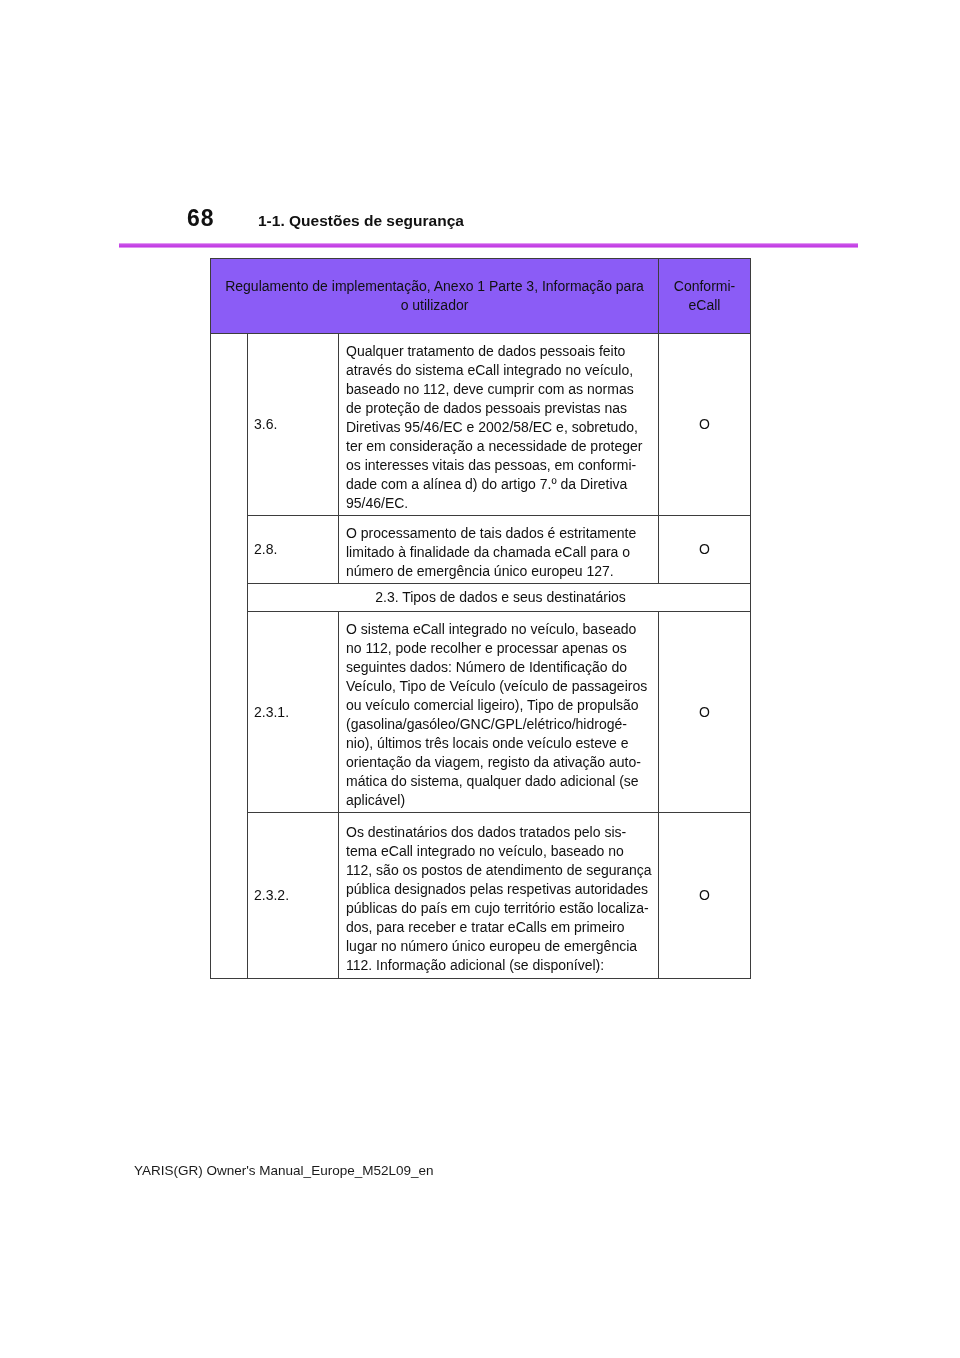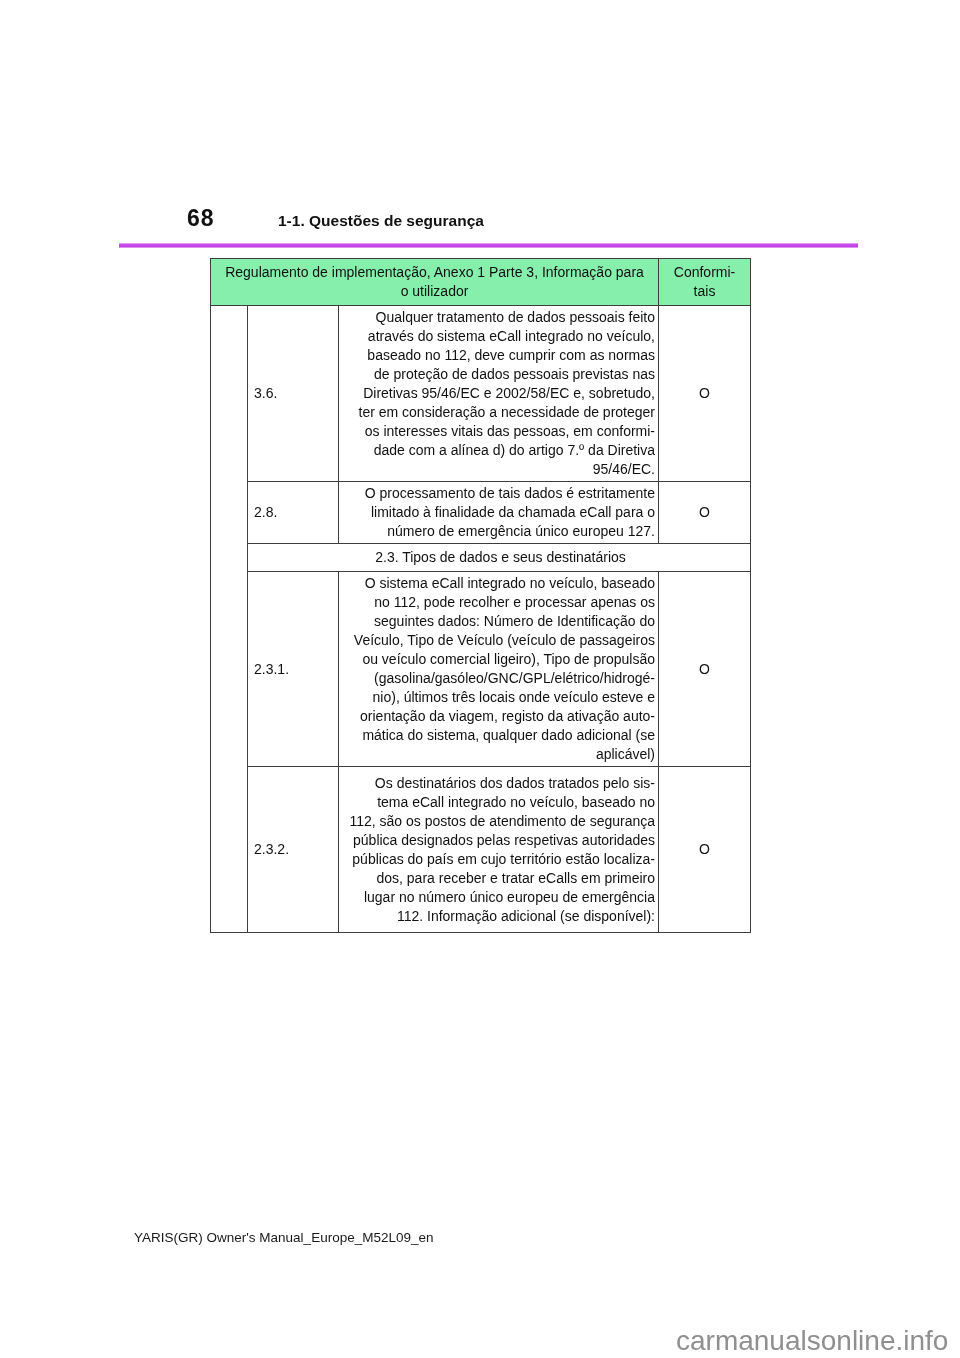--- a/index.html
+++ b/index.html
@@ -25,21 +25,20 @@
     letter-spacing: 1px;
     color: #111111;
   }
   .section-title {
     position: absolute;
     left: 258px;
     top: 212px;
     font-size: 15.5px;
     font-weight: bold;
     color: #111111;
-    margin-left: 20px;
   }
   .accent-line {
     position: absolute;
     left: 119px;
     top: 243px;
     width: 739px;
     height: 5px;
     background: linear-gradient(to bottom, #edbbf7 0%, #c94fe8 30%, #c23fe4 70%, #edbbf7 100%);
   }
   table.reg-table {
@@ -52,48 +51,47 @@
   }
   table.reg-table td {
     border: 1px solid #3d3d3d;
     font-size: 14px;
     line-height: 19px;
     vertical-align: middle;
     color: #111111;
     overflow: hidden;
   }
   td.th {
-    background: #86efac;
+    background: #8b5cf6;
     text-align: center;
     white-space: pre-line;
-    padding: 4px 4px;
+    padding: 18px 4px;
   }
   td.num {
     padding: 2px 2px 2px 6px;
     vertical-align: middle;
   }
   td.txt {
-    padding: 2px 3px 2px 7px;
+    padding: 8px 3px 2px 7px;
     white-space: pre-line;
-    text-align: right;
   }
   td.conf {
     text-align: center;
   }
   td.sect {
     padding: 2px 2px 2px 5px;
     text-align: center;
   }
   td.spacer {
     background: #ffffff;
   }
   .footer-doc-id {
     position: absolute;
     left: 134px;
-    top: 1230px;
+    top: 1163px;
     font-size: 13.5px;
     color: #1a1a1a;
   }
   .watermark {
     position: absolute;
     left: 676px;
     top: 1325px;
     font-size: 28px;
     color: #8f8f8f;
   }
@@ -114,21 +112,21 @@
       <col style="width:37px">
       <col style="width:91px">
       <col style="width:320px">
       <col style="width:92px">
     </colgroup>
     <tbody>
       <tr style="height:45px">
         <td colspan="3" class="th">Regulamento de implementação, Anexo 1 Parte 3, Informação para
 o utilizador</td>
         <td class="th">Conformi-
-tais</td>
+eCall</td>
       </tr>
 
       <tr style="height:172px">
         <td rowspan="5" class="spacer"></td>
         <td class="num">3.6.</td>
         <td class="txt">Qualquer tratamento de dados pessoais feito
 através do sistema eCall integrado no veículo,
 baseado no 112, deve cumprir com as normas
 de proteção de dados pessoais previstas nas
 Diretivas 95/46/EC e 2002/58/EC e, sobretudo,
@@ -176,15 +174,14 @@
 dos, para receber e tratar eCalls em primeiro
 lugar no número único europeu de emergência
 112. Informação adicional (se disponível):</td>
         <td class="conf">O</td>
       </tr>
     </tbody>
   </table>
 
   <div class="footer-doc-id">YARIS(GR) Owner's Manual_Europe_M52L09_en</div>
 
-  <div class="watermark">carmanualsonline.info</div>
 
 </div>
 
 </body></html>

